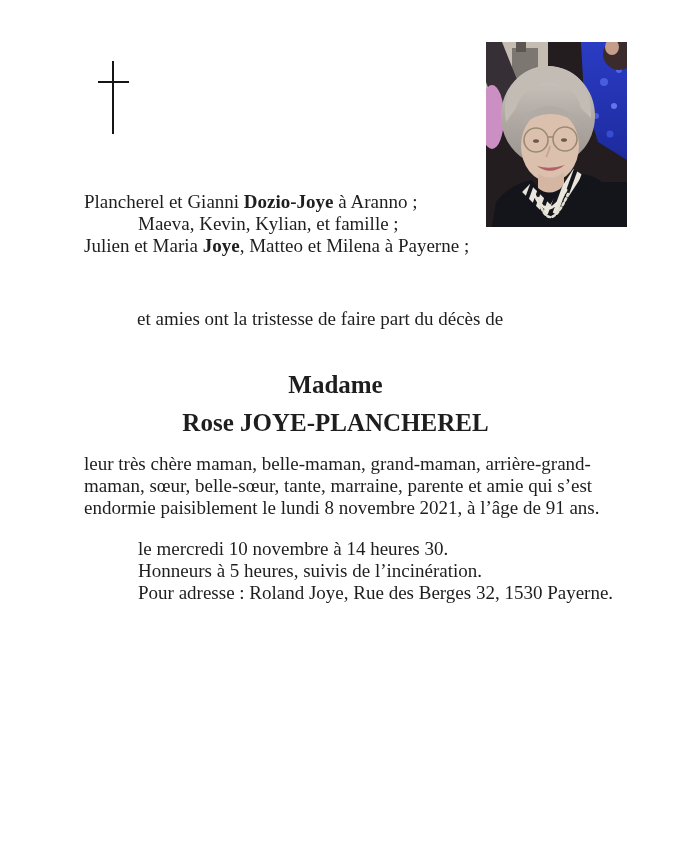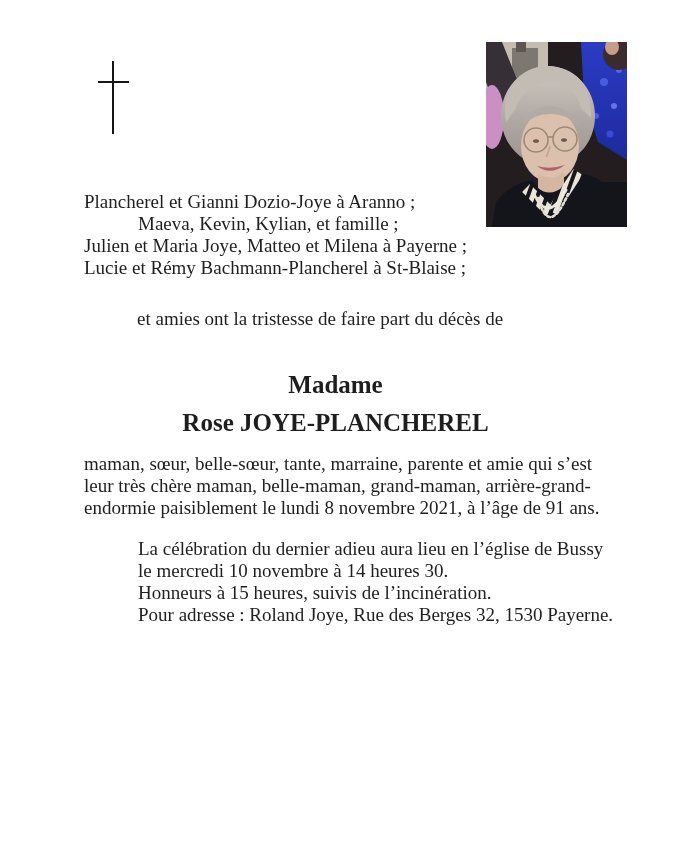--- a/index.html
+++ b/index.html
@@ -9,21 +9,21 @@
     background:#ffffff;
     font-family:"Liberation Serif","DejaVu Serif",serif;
     color:#1e1e1e;
     overflow:hidden;
   }
   .cross-v{position:absolute;left:112px;top:61px;width:2px;height:73px;background:#151515;}
   .cross-h{position:absolute;left:98px;top:81px;width:31px;height:2px;background:#151515;}
   .photo{position:absolute;left:486px;top:42px;width:141px;height:185px;overflow:hidden;}
   .photo svg{display:block;}
   .txt{position:absolute;font-size:19px;line-height:22px;white-space:nowrap;}
-  .txt b{font-weight:400;}
+  .txt b{font-weight:700;}
   .family{left:84px;top:191px;}
   .family .indent{padding-left:54px;}
   .intro{left:137px;top:308px;}
   .heading{position:absolute;left:0;width:671px;text-align:center;font-weight:700;font-size:25px;line-height:28px;white-space:nowrap;font-family:Liberation Serif, serif;}
   .h-madame{top:371px;}
   .h-name{top:409px;}
   .tribute{left:84px;top:453px;}
   .ceremony{left:138px;top:538px;}
   .closing{left:193px;top:640px;}
 </style>
@@ -105,37 +105,35 @@
 
       <path d="M48,152 Q62,182 80,148" stroke="#ece8dc" stroke-width="3" fill="none" stroke-dasharray="3 2.6" stroke-linecap="round"></path>
       <path d="M52,156 Q63,196 82,152" stroke="#e4dfd2" stroke-width="2.6" fill="none" stroke-dasharray="2.6 2.6" stroke-linecap="round"></path>
     </svg>
   </div>
 
   <div class="txt family">
     <div><span>Plancherel et Gianni </span><b>Dozio-Joye</b><span> à Aranno ;</span></div>
     <div class="indent"><span>Maeva, Kevin, Kylian, et famille ;</span><b></b><span></span></div>
     <div><span>Julien et Maria </span><b>Joye</b><span>, Matteo et Milena à Payerne ;</span></div>
-    <div><span>Lucie et Rémy </span><b>Bachmann-Plancherel</b><span> à St-Blaise ;</span></div>
   </div>
 
   <div class="txt intro">
     <div><span>et amies ont la tristesse de faire part du décès de</span></div>
   </div>
 
   <div class="heading h-madame">Madame</div>
   <div class="heading h-name">Rose JOYE-PLANCHEREL</div>
 
   <div class="txt tribute">
+    <div>leur très chère maman, belle-maman, grand-maman, arrière-grand-</div>
     <div>maman, sœur, belle-sœur, tante, marraine, parente et amie qui s’est</div>
-    <div>leur très chère maman, belle-maman, grand-maman, arrière-grand-</div>
     <div>endormie paisiblement le lundi 8 novembre 2021, à l’âge de 91 ans.</div>
   </div>
 
   <div class="txt ceremony">
-    <div>La célébration du dernier adieu aura lieu en l’église de Bussy</div>
     <div>le mercredi 10 novembre à 14 heures 30.</div>
-    <div>Honneurs à 15 heures, suivis de l’incinération.</div>
+    <div>Honneurs à 5 heures, suivis de l’incinération.</div>
     <div>Pour adresse : Roland Joye, Rue des Berges 32, 1530 Payerne.</div>
   </div>
 
 
 </div>
 
 </body></html>

